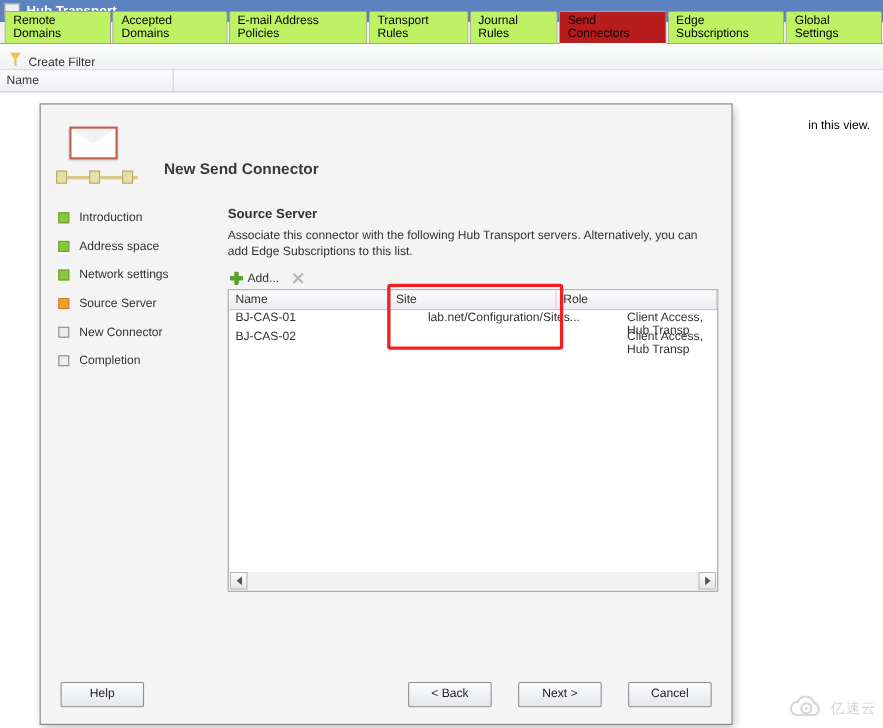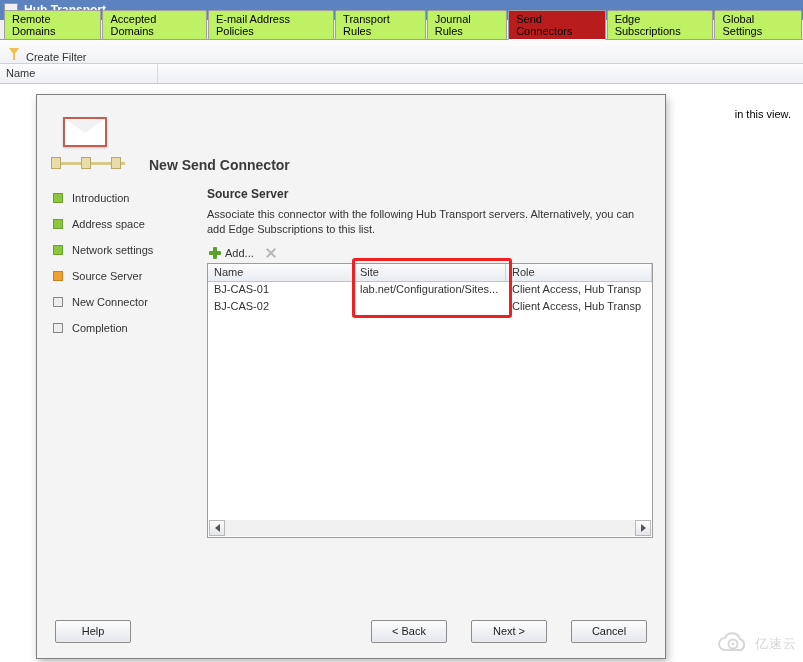--- a/index.html
+++ b/index.html
@@ -25,21 +25,21 @@
 
 
 .listhdr { height:20px; background:linear-gradient(#fcfcfd,#eef0f5); border-bottom:1px solid #c8c8c8; display:flex;}
 .listhdr-cell { border-right:1px solid #d8d8d8; padding:3px 6px; font-size:11px; color:#333;}
 
 
 .bgtext { position:absolute; left:0; right:8px; top:108px; text-align:right; font-size:11px; color:#000; padding-right:4px;}
 
 
 .dialog { position:absolute; left:36px; top:94px; width:630px; height:565px; background:#f4f4f4; border:1px solid #808080; box-shadow:2px 4px 8px rgba(0,0,0,0.25);}
-.dlg-header { padding:14px 18px 8px 20px; display:flex; align-items:flex-end; min-height:86px;}
+.dlg-header { padding:14px 18px 8px 20px; display:flex; align-items:center; min-height:86px;}
 .dlg-icon { width:64px; height:56px; position:relative; margin-right:28px; margin-top:4px;}
 .dlg-icon .env { position:absolute; left:6px; top:0; width:44px; height:30px; background:#fff; border:2px solid #c06050; box-shadow:0 1px 2px rgba(0,0,0,.2);}
 .dlg-icon .env::before{content:""; position:absolute; left:0; right:0; top:0; height:0; border-left:20px solid transparent; border-right:20px solid transparent; border-top:14px solid rgba(0,0,0,.05);}
 .dlg-icon .bar { position:absolute; left:-4px; right:-4px; top:40px; height:14px;}
 .dlg-icon .bar::before{content:""; position:absolute; left:0; right:0; top:5px; height:3px; background:#d8c98a;}
 .dlg-icon .bar .n { position:absolute; top:0; width:10px; height:12px; background:#e8dca8; border:1px solid #b8a968;}
 .dlg-title { font-size:14px; font-weight:bold; color:#3a3a3a; padding-top:24px;}
 
 .dlg-body { display:flex; flex:1;}
 .steps { width:168px; padding:4px 4px 4px 14px;}
@@ -60,21 +60,21 @@
 .addtext { font-size:11px; color:#333; margin-right:10px;}
 .xicon { width:14px; height:14px; position:relative; opacity:.55;}
 .xicon::before, .xicon::after{ content:""; position:absolute; left:1px; top:6px; width:12px; height:2px; background:#888;}
 .xicon::before{ transform:rotate(45deg);}
 .xicon::after { transform:rotate(-45deg);}
 
 .grid { border:1px solid #9c9c9c; background:#fff; height:275px; position:relative;}
 .ghdr { display:flex; height:18px; background:linear-gradient(#fbfbfc,#e9ecf2); border-bottom:1px solid #c4c4c4;}
 .gcell { border-right:1px solid #d2d2d2; padding:2px 6px; font-size:11px; color:#333;}
 .gc1{ width:146px;} .gc2{ width:152px;} .gc3{ flex:1;}
-.grow { display:flex; height:17px;}
+.grow { display:flex; height:17px;gap:29px;}
 .grow .gcell{ border-right:none; border-bottom:none; padding:1px 6px;}
 .redbox { position:absolute; border:3px solid #ef2020; border-radius:3px;}
 
 .hsb { position:absolute; left:1px; right:1px; bottom:1px; height:16px; background:#f1f1f1; display:flex; justify-content:space-between;}
 .sbbtn { width:16px; height:16px; background:linear-gradient(#fdfdfd,#e4e6ea); border:1px solid #b8b8b8; display:flex; align-items:center; justify-content:center;}
 .tri { width:0; height:0;}
 .tri.l{ border-top:4px solid transparent; border-bottom:4px solid transparent; border-right:5px solid #555;}
 .tri.r{ border-top:4px solid transparent; border-bottom:4px solid transparent; border-left:5px solid #555;}
 
 

